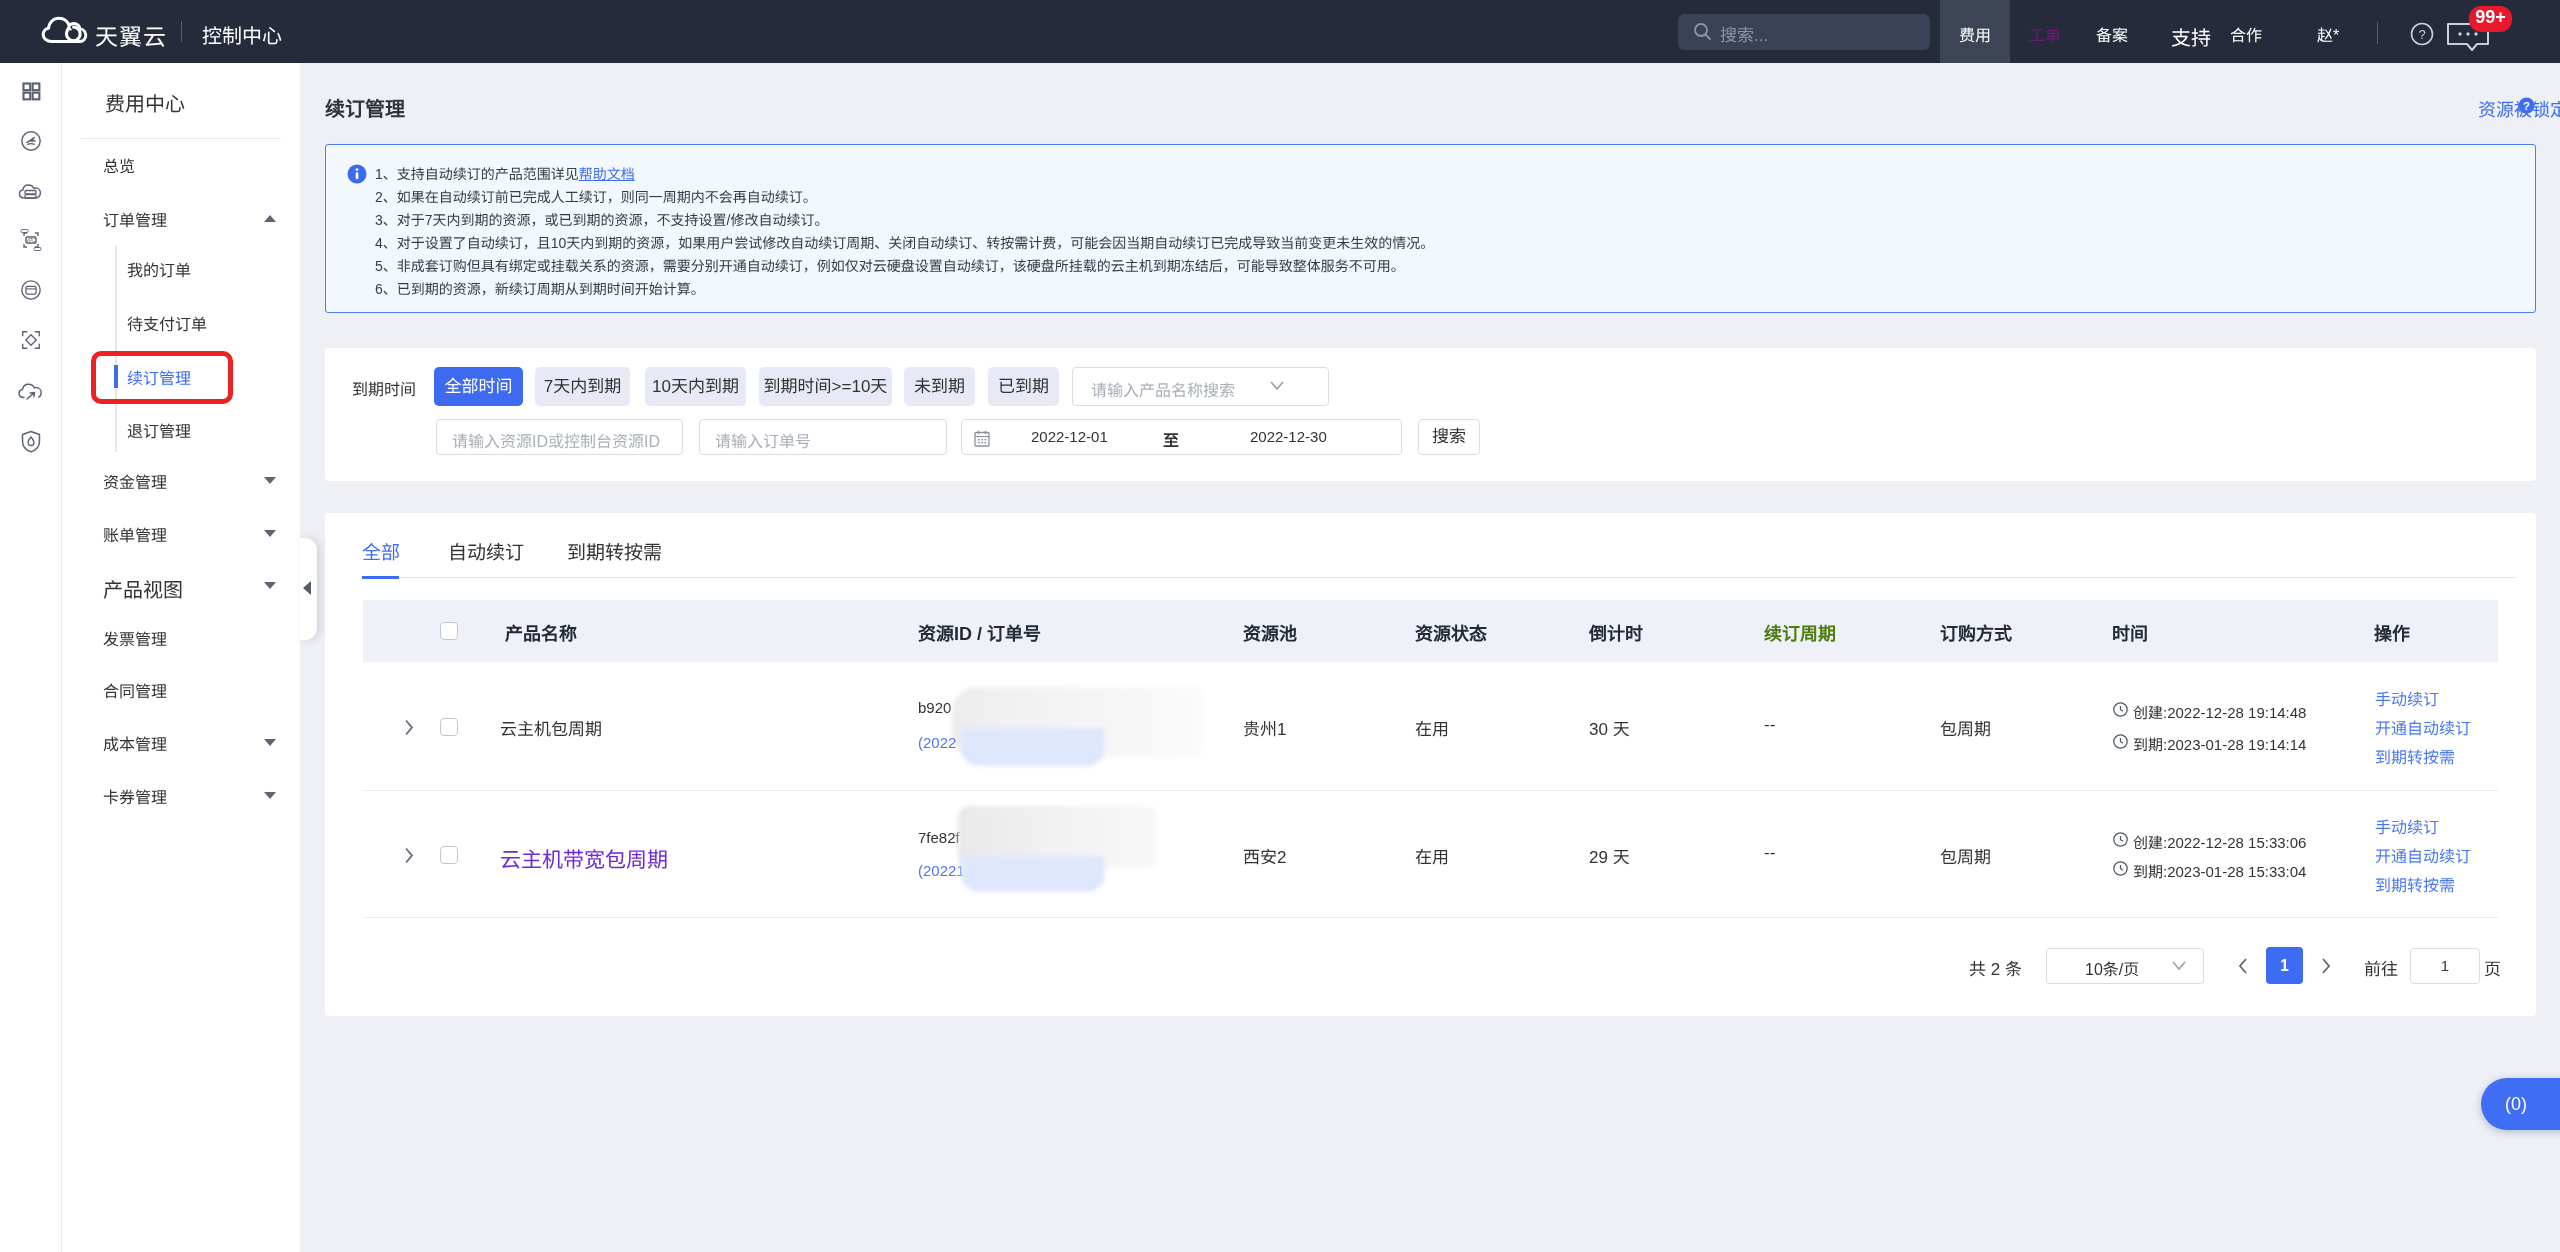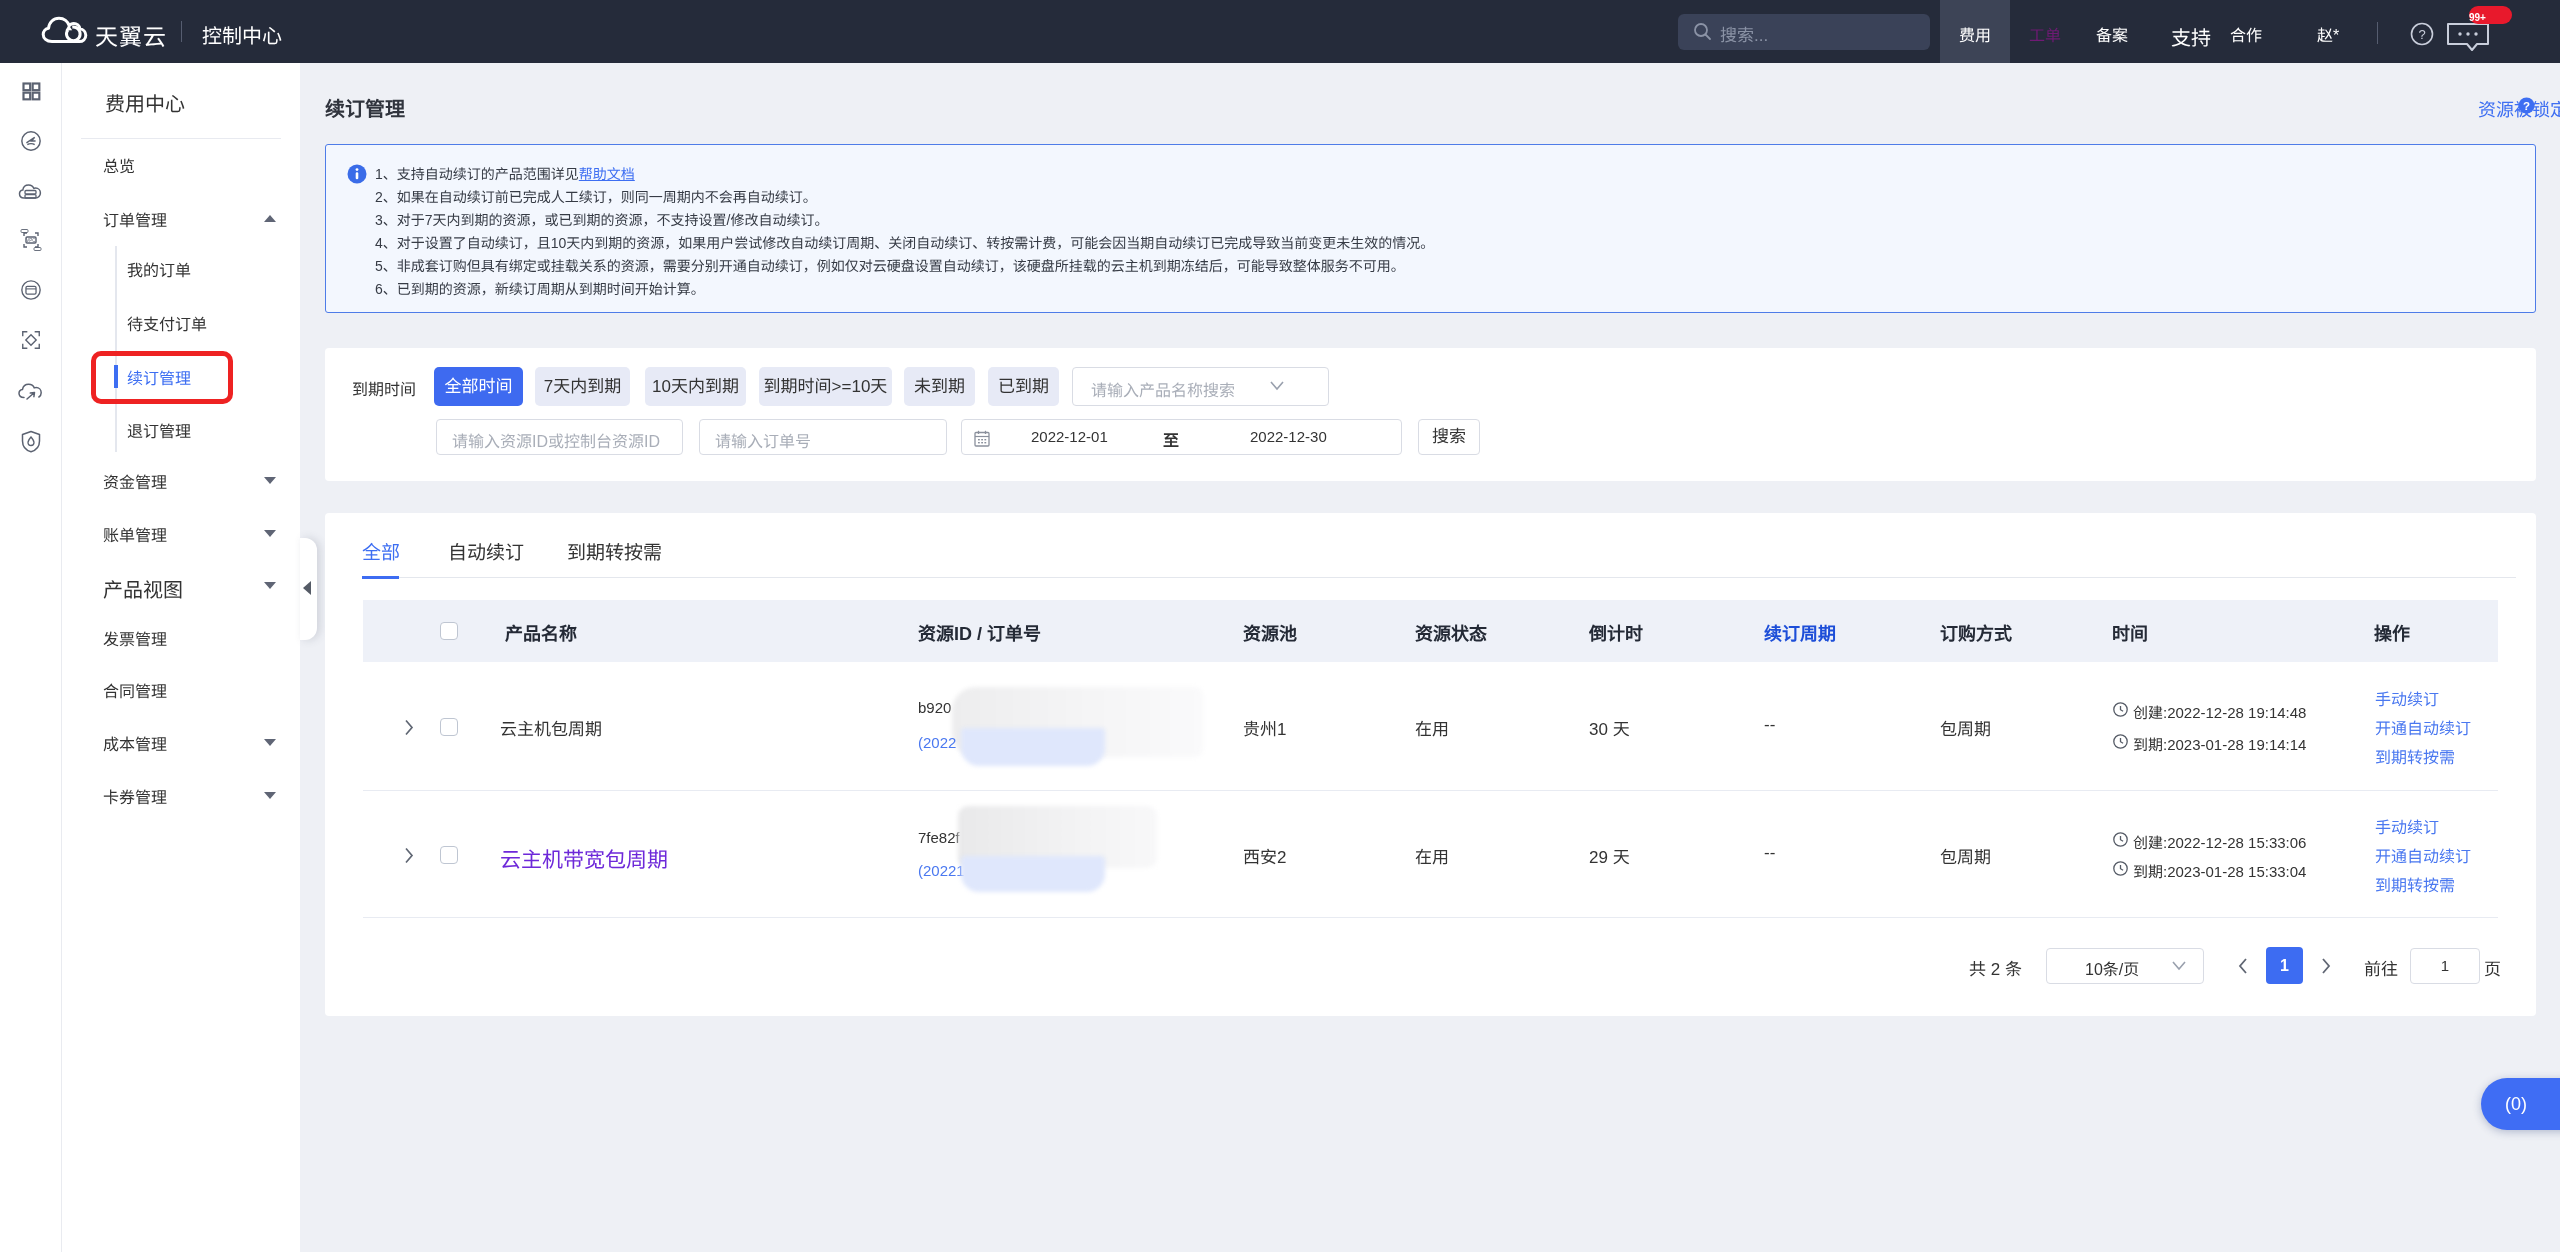--- a/index.html
+++ b/index.html
@@ -38,21 +38,21 @@
 <svg class="abs" style="left:2410px;top:22px;" width="24" height="24" viewBox="0 0 24 24">
   <circle cx="12" cy="12" r="10.5" fill="none" stroke="#c9cedb" stroke-width="1.6"></circle>
   <text x="12" y="17" text-anchor="middle" font-size="13" fill="#c9cedb" font-family="Liberation Sans">?</text>
 </svg>
 <svg class="abs" style="left:2445px;top:21px;" width="48" height="30" viewBox="0 0 48 30">
   <path d="M3 3 h40 v20 h-11 l-5 6 l-5 -6 h-19 z" fill="none" stroke="#c9cedb" stroke-width="2" stroke-linejoin="round"></path>
   <circle cx="15" cy="13" r="1.7" fill="#c9cedb"></circle>
   <circle cx="23" cy="13" r="1.7" fill="#c9cedb"></circle>
   <circle cx="31" cy="13" r="1.7" fill="#c9cedb"></circle>
 </svg>
-<div class="abs" style="left:2469px;top:6px;width:43px;height:18px;background:#e8192c;border-radius:12px;color:#fff;font-size:10px;font-weight:bold;text-align:left;line-height:23px;">99+</div>
+<div class="abs" style="left:2469px;top:6px;width:43px;height:26px;background:#e8192c;border-radius:12px;color:#fff;font-size:18px;font-weight:bold;text-align:center;line-height:23px;">99+</div>
 
 <div class="abs" style="left:0;top:63px;width:62px;height:1189px;background:#fff;border-right:1px solid #e9ebf0;"></div>
 
 <svg class="abs" style="left:21px;top:81px;" width="20" height="20" viewBox="0 0 24 24">
   <g fill="none" stroke="#5b6271" stroke-width="2.6">
       <rect x="3" y="3" width="8" height="8"></rect>
       <rect x="14" y="3" width="8" height="8"></rect>
       <rect x="3" y="14" width="8" height="8"></rect>
       <rect x="14" y="14" width="8" height="8"></rect>
     </g>
@@ -192,21 +192,21 @@
 <div class="abs" style="left:362px;top:577px;width:2154px;height:1px;background:#e4e7ed;"></div>
 <div class="abs" style="left:362px;top:576px;width:37px;height:3px;background:#3d6cf2;"></div>
 
 <div class="abs" style="left:363px;top:600px;width:2135px;height:62px;background:#eef1f8;"></div>
 <div class="abs" style="left:440px;top:622px;width:18px;height:18px;border:1.5px solid #bfc6d2;border-radius:4px;background:#fff;"></div>
 <div class="txt" style="left:505px;top:619px;font-size:18px;font-weight:bold;color:#242a36;">产品名称</div>
 <div class="txt" style="left:918px;top:619px;font-size:18px;font-weight:bold;color:#242a36;">资源ID / 订单号</div>
 <div class="txt" style="left:1243px;top:619px;font-size:18px;font-weight:bold;color:#242a36;">资源池</div>
 <div class="txt" style="left:1415px;top:619px;font-size:18px;font-weight:bold;color:#242a36;">资源状态</div>
 <div class="txt" style="left:1589px;top:619px;font-size:18px;font-weight:bold;color:#242a36;">倒计时</div>
-<div class="txt" style="left:1764px;top:619px;font-size:18px;font-weight:bold;color:#1d4ed8;">续订周期</div>
+<div class="txt" style="left:1764px;top:619px;font-size:18px;font-weight:bold;color:#4d7c0f;">续订周期</div>
 <div class="txt" style="left:1940px;top:619px;font-size:18px;font-weight:bold;color:#242a36;">订购方式</div>
 <div class="txt" style="left:2112px;top:619px;font-size:18px;font-weight:bold;color:#242a36;">时间</div>
 <div class="txt" style="left:2374px;top:619px;font-size:18px;font-weight:bold;color:#242a36;">操作</div>
 
 <svg class="abs" style="left:404px;top:719px;" width="10" height="17" viewBox="0 0 10 17">
     <path d="M2 1.5 L8 8.5 L2 15.5" fill="none" stroke="#5f6673" stroke-width="1.7"></path>
   </svg>
 <div class="abs" style="left:440px;top:718px;width:18px;height:18px;border:1.5px solid #bfc6d2;border-radius:4px;background:#fff;"></div>
 <div class="txt" style="left:500px;top:715px;font-size:17px;color:#333;">云主机包周期</div>
 <div class="txt" style="left:918px;top:699px;font-size:15px;color:#333;">b920</div>

